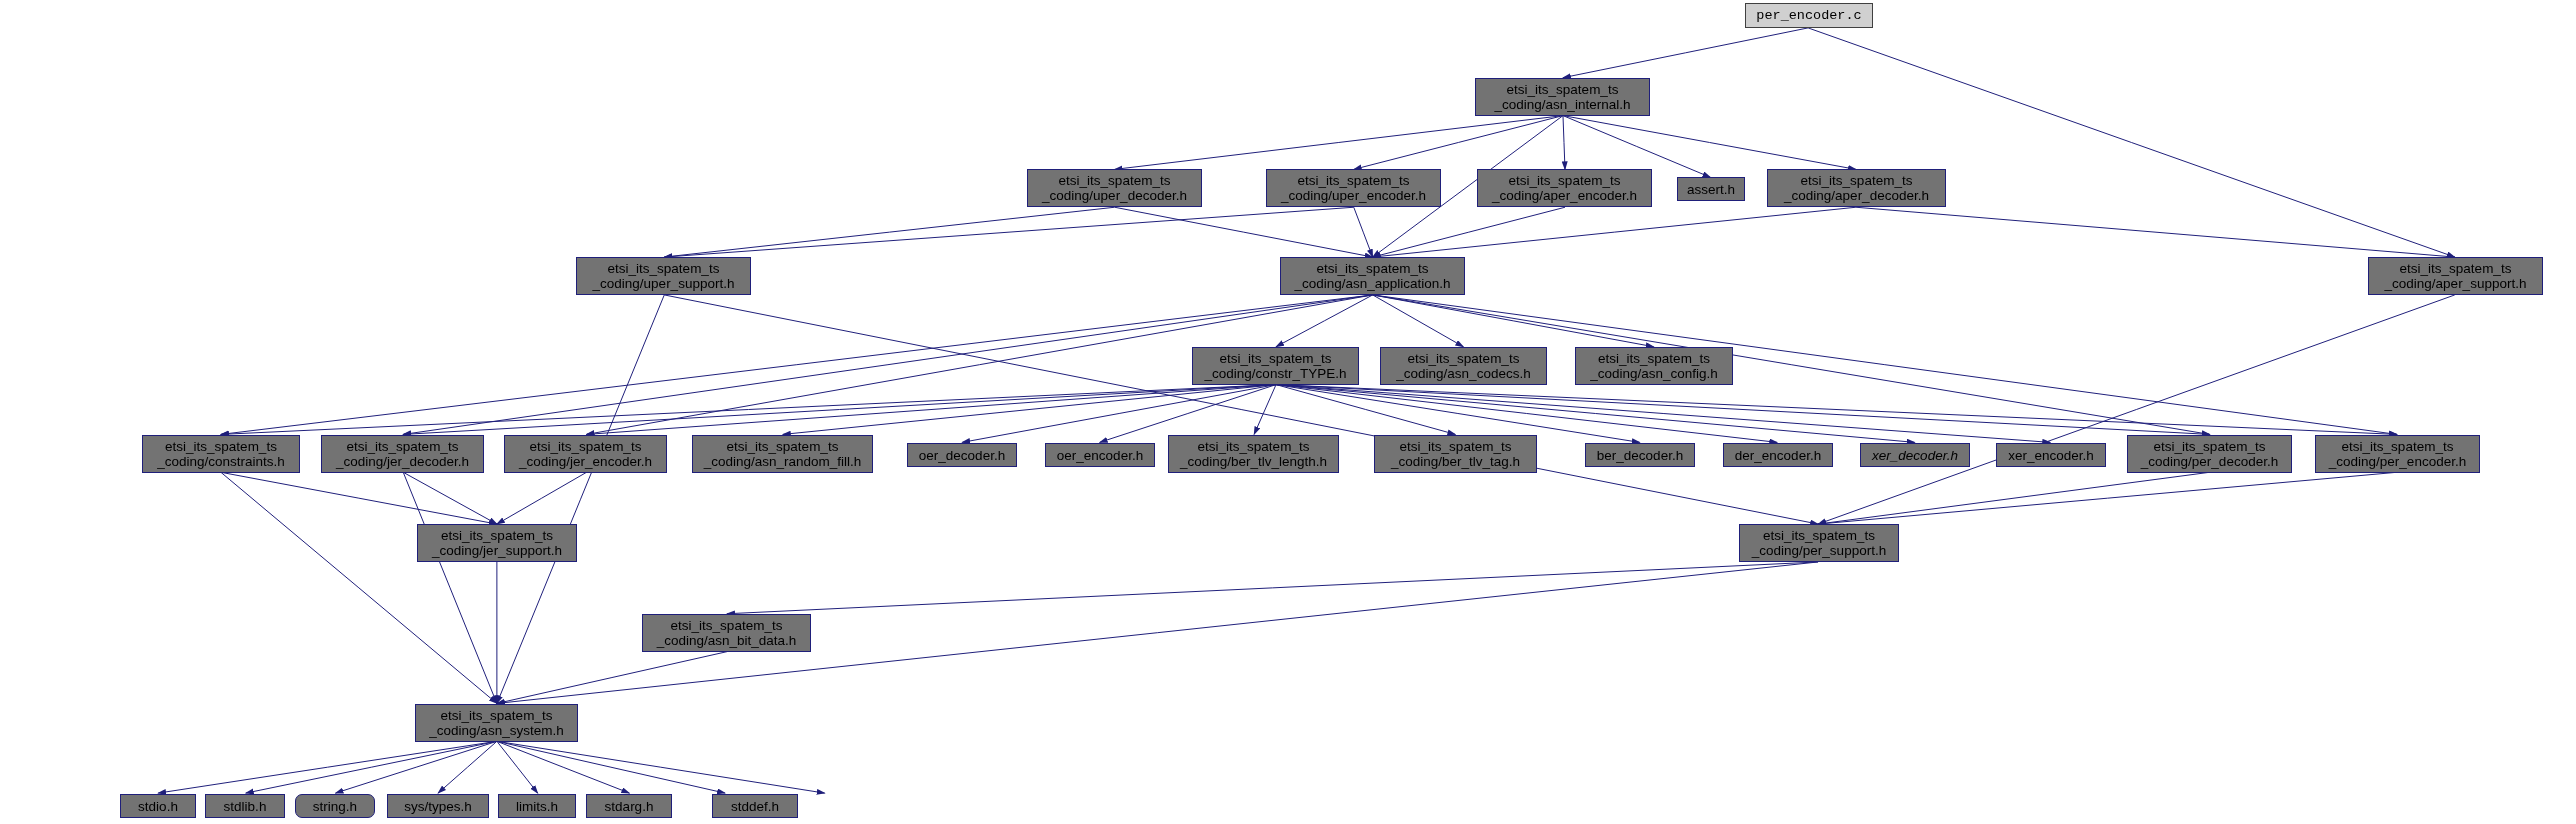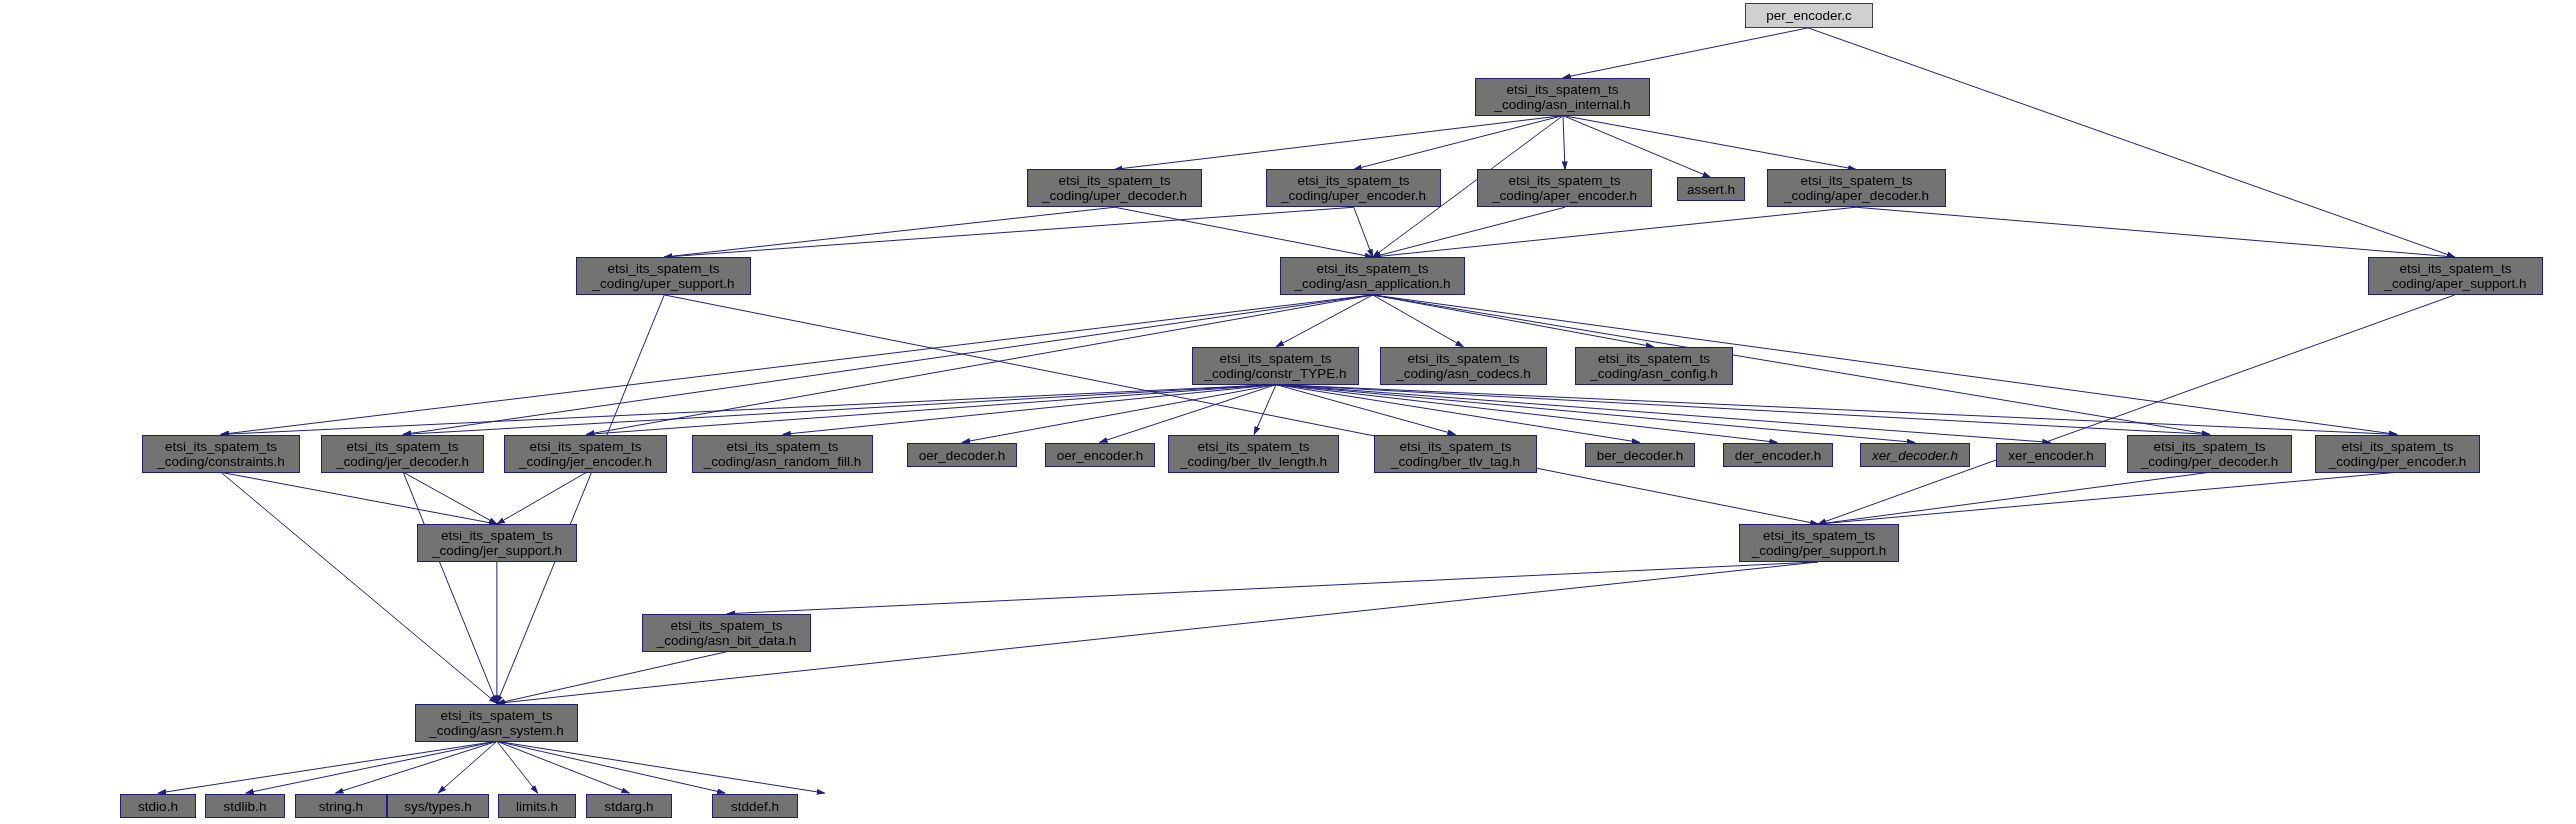--- a/index.html
+++ b/index.html
@@ -78,21 +78,21 @@
         <path d="M498,744 Q372,770 246,796" stroke="#1f1f7a" stroke-width="1" fill="none" marker-end="url(#arrow)"></path>
         <path d="M498,744 Q417,770 336,796" stroke="#1f1f7a" stroke-width="1" fill="none" marker-end="url(#arrow)"></path>
         <path d="M498,744 Q468.5,770 439,796" stroke="#1f1f7a" stroke-width="1" fill="none" marker-end="url(#arrow)"></path>
         <path d="M498,744 Q518.5,770 539,796" stroke="#1f1f7a" stroke-width="1" fill="none" marker-end="url(#arrow)"></path>
         <path d="M498,744 Q564.5,770 631,796" stroke="#1f1f7a" stroke-width="1" fill="none" marker-end="url(#arrow)"></path>
         <path d="M498,744 Q612.5,770 727,796" stroke="#1f1f7a" stroke-width="1" fill="none" marker-end="url(#arrow)"></path>
         <path d="M498,744 Q662.5,770 827,796" stroke="#1f1f7a" stroke-width="1" fill="none" marker-end="url(#arrow)"></path>
       </g>
   </svg>
   <div id="node-layer">
-      <div class="node root" style="left: 1745px; top: 3px; width: 128px; height: 25px;">per_encoder.c</div>
+      <div class="node root" style="left: 1745px; top: 3px; width: 128px; height: 25px; font-family: Liberation Mono, monospace;">per_encoder.c</div>
       <div class="node" style="left: 1475px; top: 78px; width: 175px; height: 38px;">etsi_its_spatem_ts
 _coding/asn_internal.h</div>
       <div class="node" style="left: 1027px; top: 169px; width: 175px; height: 38px;">etsi_its_spatem_ts
 _coding/uper_decoder.h</div>
       <div class="node" style="left: 1266px; top: 169px; width: 175px; height: 38px;">etsi_its_spatem_ts
 _coding/uper_encoder.h</div>
       <div class="node" style="left: 1477px; top: 169px; width: 175px; height: 38px;">etsi_its_spatem_ts
 _coding/aper_encoder.h</div>
       <div class="node" style="left: 1677px; top: 177px; width: 68px; height: 24px;">assert.h</div>
       <div class="node" style="left: 1767px; top: 169px; width: 179px; height: 38px;">etsi_its_spatem_ts
@@ -134,21 +134,21 @@
       <div class="node" style="left: 417px; top: 524px; width: 160px; height: 38px;">etsi_its_spatem_ts
 _coding/jer_support.h</div>
       <div class="node" style="left: 1739px; top: 524px; width: 160px; height: 38px;">etsi_its_spatem_ts
 _coding/per_support.h</div>
       <div class="node" style="left: 642px; top: 614px; width: 169px; height: 38px;">etsi_its_spatem_ts
 _coding/asn_bit_data.h</div>
       <div class="node" style="left: 415px; top: 704px; width: 163px; height: 38px;">etsi_its_spatem_ts
 _coding/asn_system.h</div>
       <div class="node" style="left: 120px; top: 794px; width: 76px; height: 24px;">stdio.h</div>
       <div class="node" style="left: 205px; top: 794px; width: 80px; height: 24px;">stdlib.h</div>
-      <div class="node" style="left: 295px; top: 794px; width: 92px; height: 24px;">string.h</div>
+      <div class="node" style="left: 295px; top: 794px; width: 80px; height: 24px; border-radius: 7px;">string.h</div>
       <div class="node" style="left: 387px; top: 794px; width: 102px; height: 24px;">sys/types.h</div>
       <div class="node" style="left: 498px; top: 794px; width: 78px; height: 24px;">limits.h</div>
       <div class="node" style="left: 586px; top: 794px; width: 86px; height: 24px;">stdarg.h</div>
       <div class="node" style="left: 682px; top: 794px; width: 86px; height: 24px; margin-left: 30px;">stddef.h</div>
       <div class="node" style="left: 778px; top: 826px; width: 94px; height: 24px;">inttypes.h</div>
     </div>
 </div>
 
 
 </body></html>

